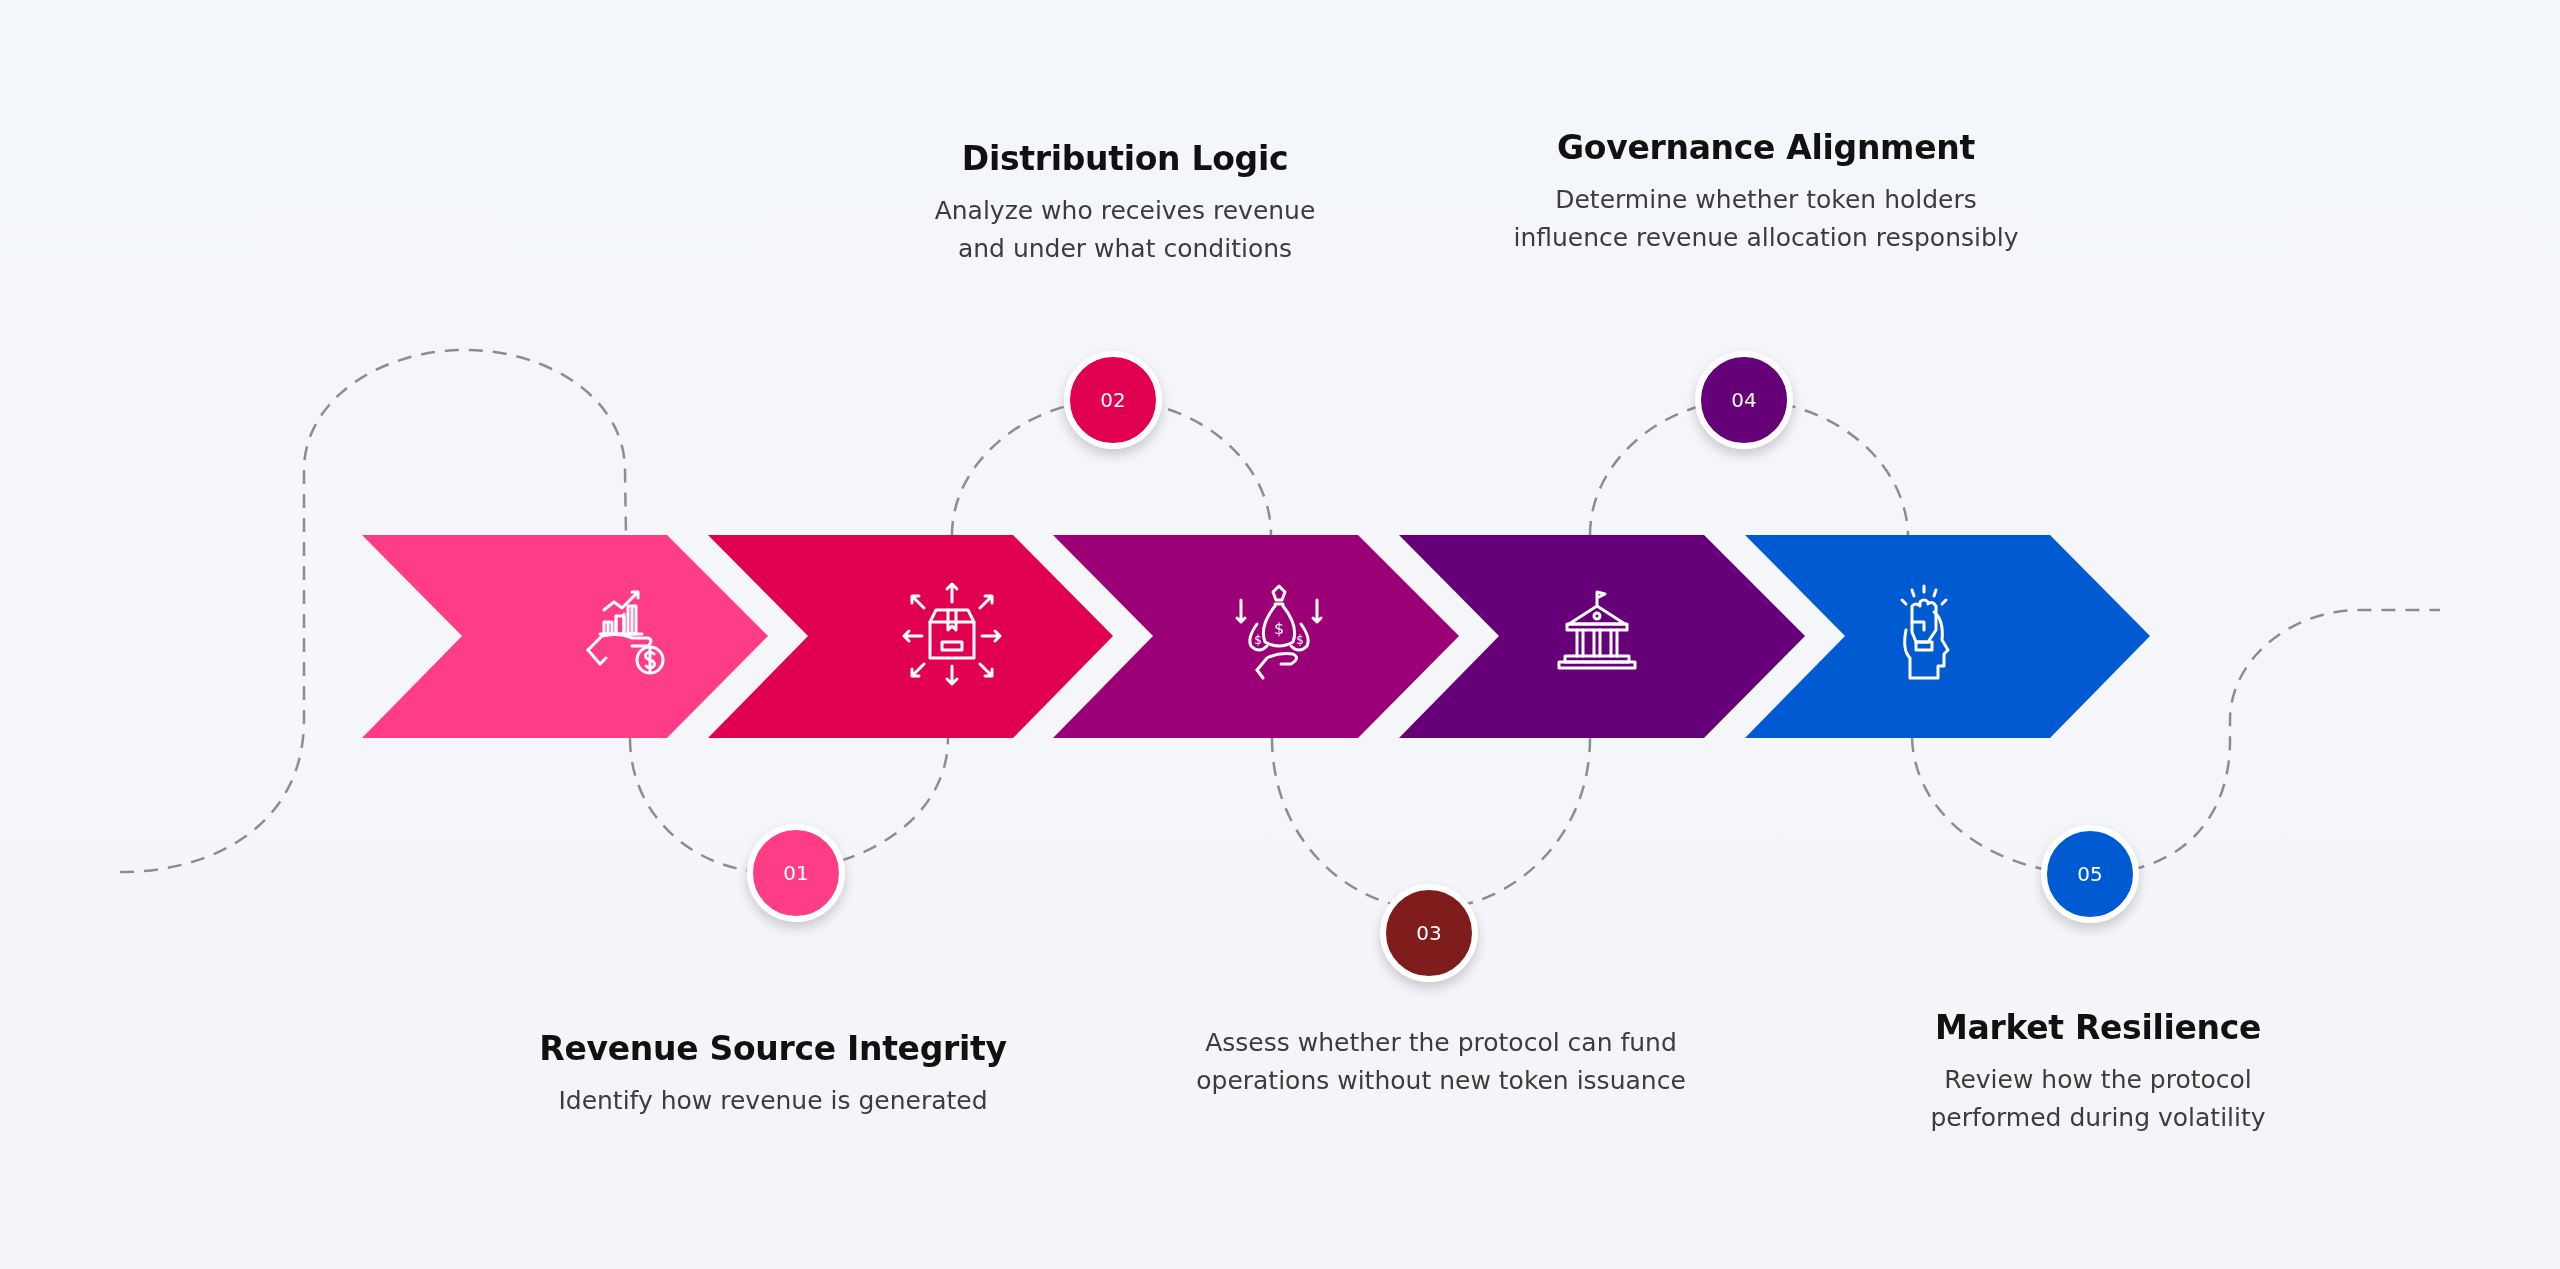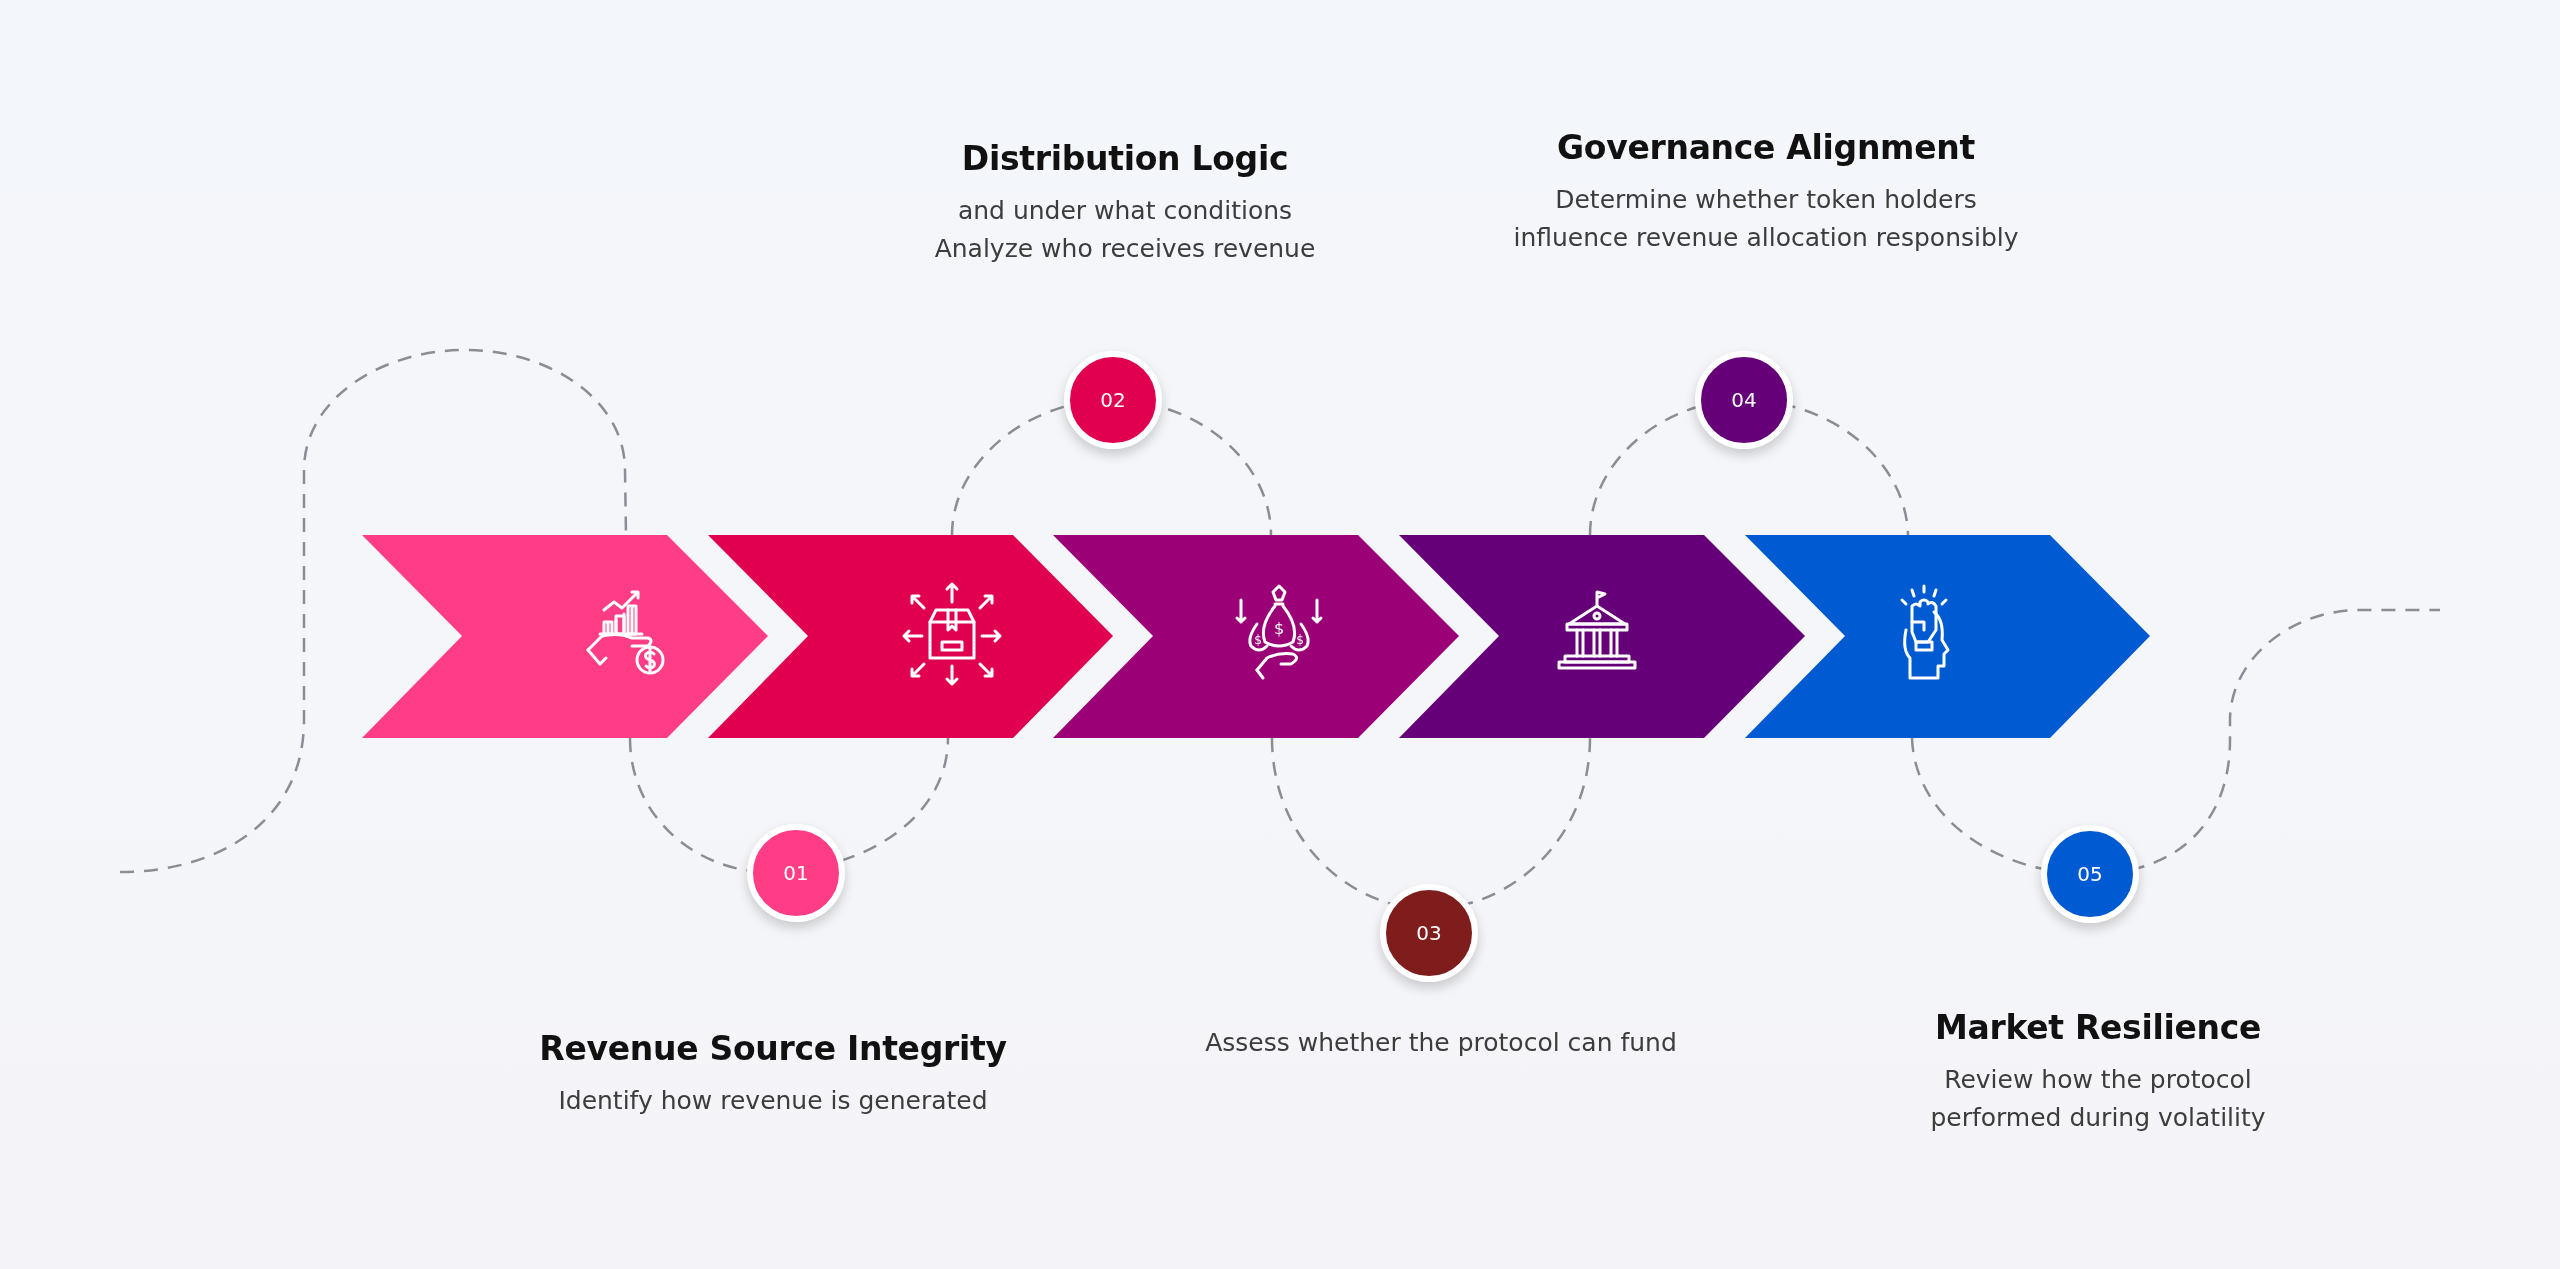--- a/index.html
+++ b/index.html
@@ -120,26 +120,27 @@
 <div class="badge" style="left: 1744px; top: 400px; background: rgb(101, 0, 120);">04</div>
 <div class="badge" style="left: 2090px; top: 874px; background: rgb(0, 90, 209);">05</div>
 
 <div class="step-text" style="left:773px; top:1001px;margin-top:28px;">
   <div class="step-title">Revenue Source Integrity</div>
   <div class="step-desc">Identify how revenue is generated</div>
 </div>
 
 <div class="step-text" style="left:1125px; top:139px;">
   <div class="step-title">Distribution Logic</div>
+  <div class="step-desc">Analyze who receives revenue</div>
   <div class="step-desc">and under what conditions</div>
-  <div class="step-desc">Analyze who receives revenue</div>
 </div>
 
 <div class="step-text" style="left:1441px; top:1024px;">
   <div class="step-desc">Assess whether the protocol can fund</div>
+  <div class="step-desc">operations without new token issuance</div>
 </div>
 
 <div class="step-text" style="left:1743px; top:128px;margin-left:23px;">
   <div class="step-title">Governance Alignment</div>
   <div class="step-desc">Determine whether token holders</div>
   <div class="step-desc">influence revenue allocation responsibly</div>
 </div>
 
 <div class="step-text" style="left:2098px; top:1008px;">
   <div class="step-title">Market Resilience</div>

